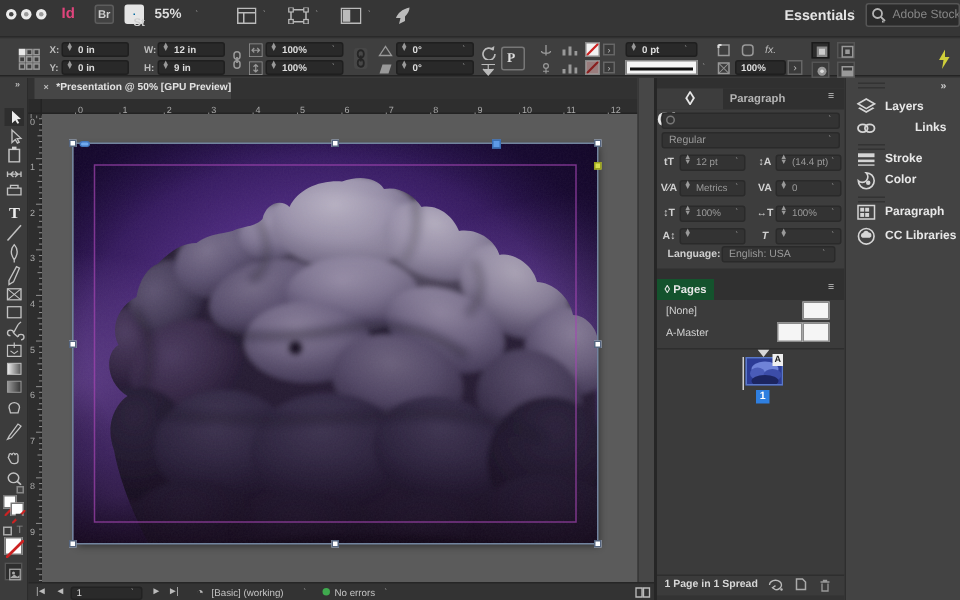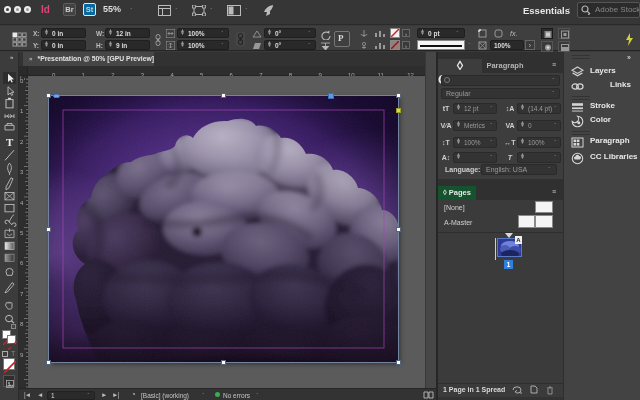--- a/index.html
+++ b/index.html
@@ -23,21 +23,21 @@
       <div style="margin:2px;width:3px;height:3px;border-radius:50%;background:#444;"></div>
     </div>
 <div class="abs" style="left:14px;top:6px;width:7px;height:7px;border-radius:50%;background:#ececec;">
       <div style="margin:2px;width:3px;height:3px;border-radius:50%;background:#9a9a9a;"></div>
     </div>
 <div class="abs" style="left:24px;top:6px;width:7px;height:7px;border-radius:50%;background:#ececec;">
       <div style="margin:2px;width:3px;height:3px;border-radius:50%;background:#9a9a9a;"></div>
     </div>
 <div class="abs" style="left:41px;top:4px;width:14px;height:12px;color:#e0447c;font-weight:bold;font-size:10px;">Id</div>
 <div class="abs" style="left:63px;top:3px;width:13px;height:13px;background:#424242;border:1px solid #5d5d5d;border-radius:2px;color:#cecece;font-size:7.5px;font-weight:bold;text-align:center;line-height:11px;">Br</div>
-<div class="abs" style="left:83px;top:3px;width:13px;height:13px;background:#0369a1;border:1px solid #e5e5e5;border-radius:2px;color:#cecece;font-size:7.5px;font-weight:bold;text-align:center;line-height:11px;">St</div>
+<div class="abs" style="left:83px;top:3px;width:13px;height:13px;background:#0369a1;border:6px solid #e5e5e5;border-radius:2px;color:#cecece;font-size:7.5px;font-weight:bold;text-align:center;line-height:11px;">St</div>
 <div class="abs" style="left:103px;top:4px;font-size:9px;font-weight:bold;color:#ddd;">55%</div>
 <div class="abs chev" style="left:130px;top:7px;">ˋ</div>
 <div class="abs" id="vicons" style="left:148px;top:3px;width:170px;height:16px;">
 <svg class="abs" style="left:10px;top:2px;" width="13" height="11">
         <rect x="0.5" y="0.5" width="12" height="10" fill="none" stroke="#bbb" stroke-width="1"></rect>
         <path d="M0.5,3.5 h12 M4.5,3.5 v7" stroke="#bbb" stroke-width="1"></path>
       </svg>
 <div class="abs chev" style="left:27px;top:4px;">ˋ</div>
 <svg class="abs" style="left:44px;top:2px;" width="14" height="11">
         <rect x="2" y="1.5" width="10" height="8" fill="none" stroke="#bbb" stroke-width="1"></rect>

